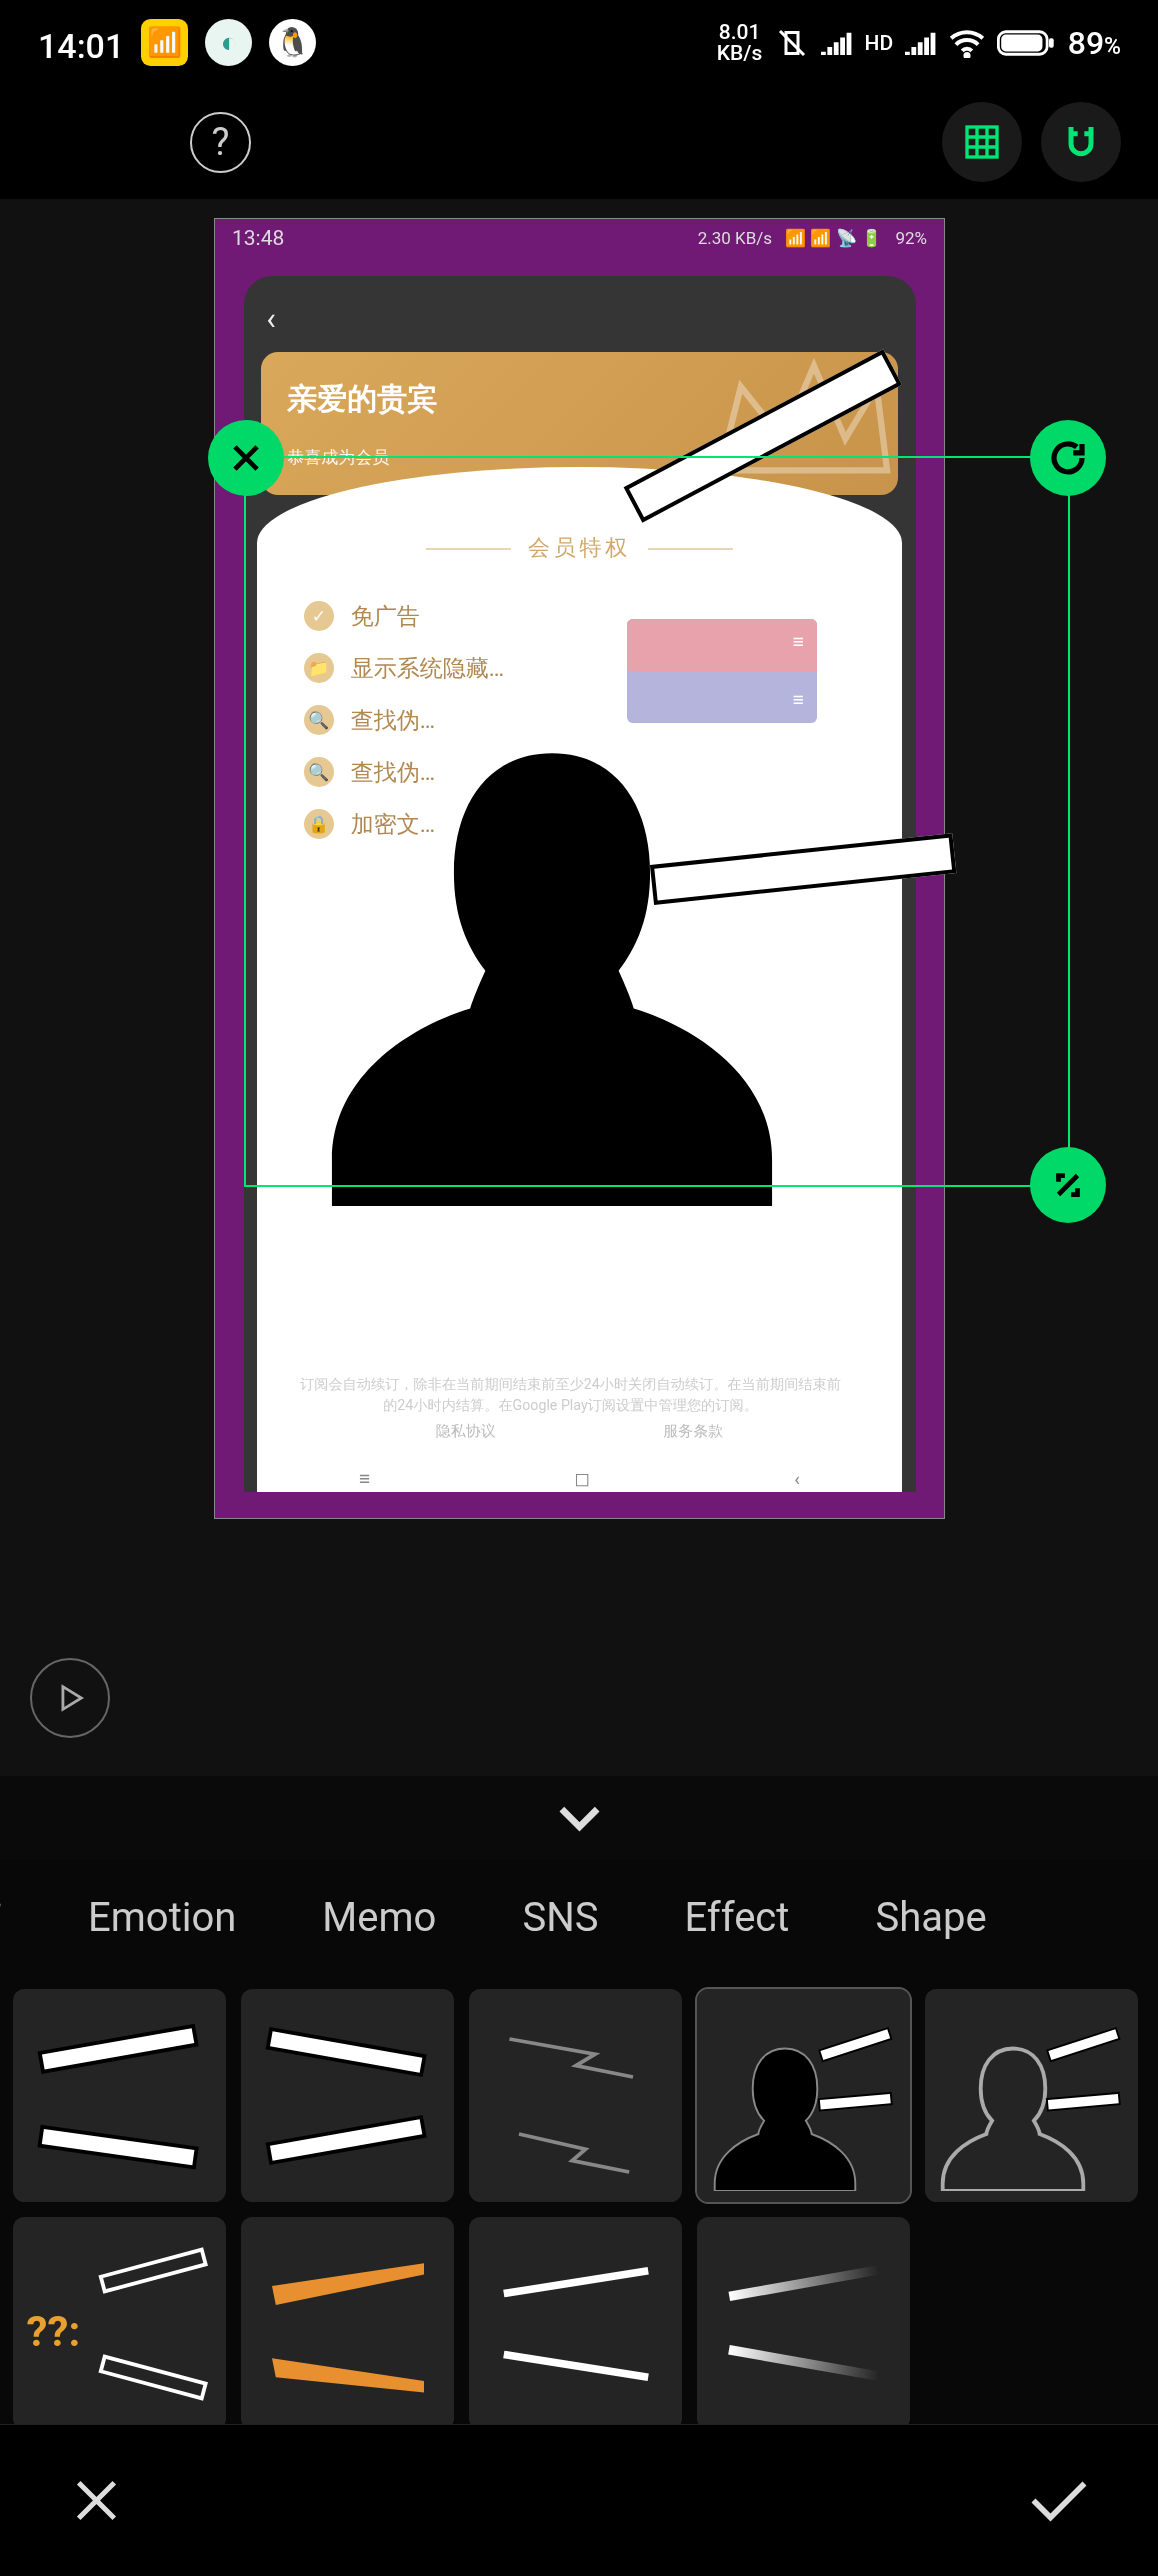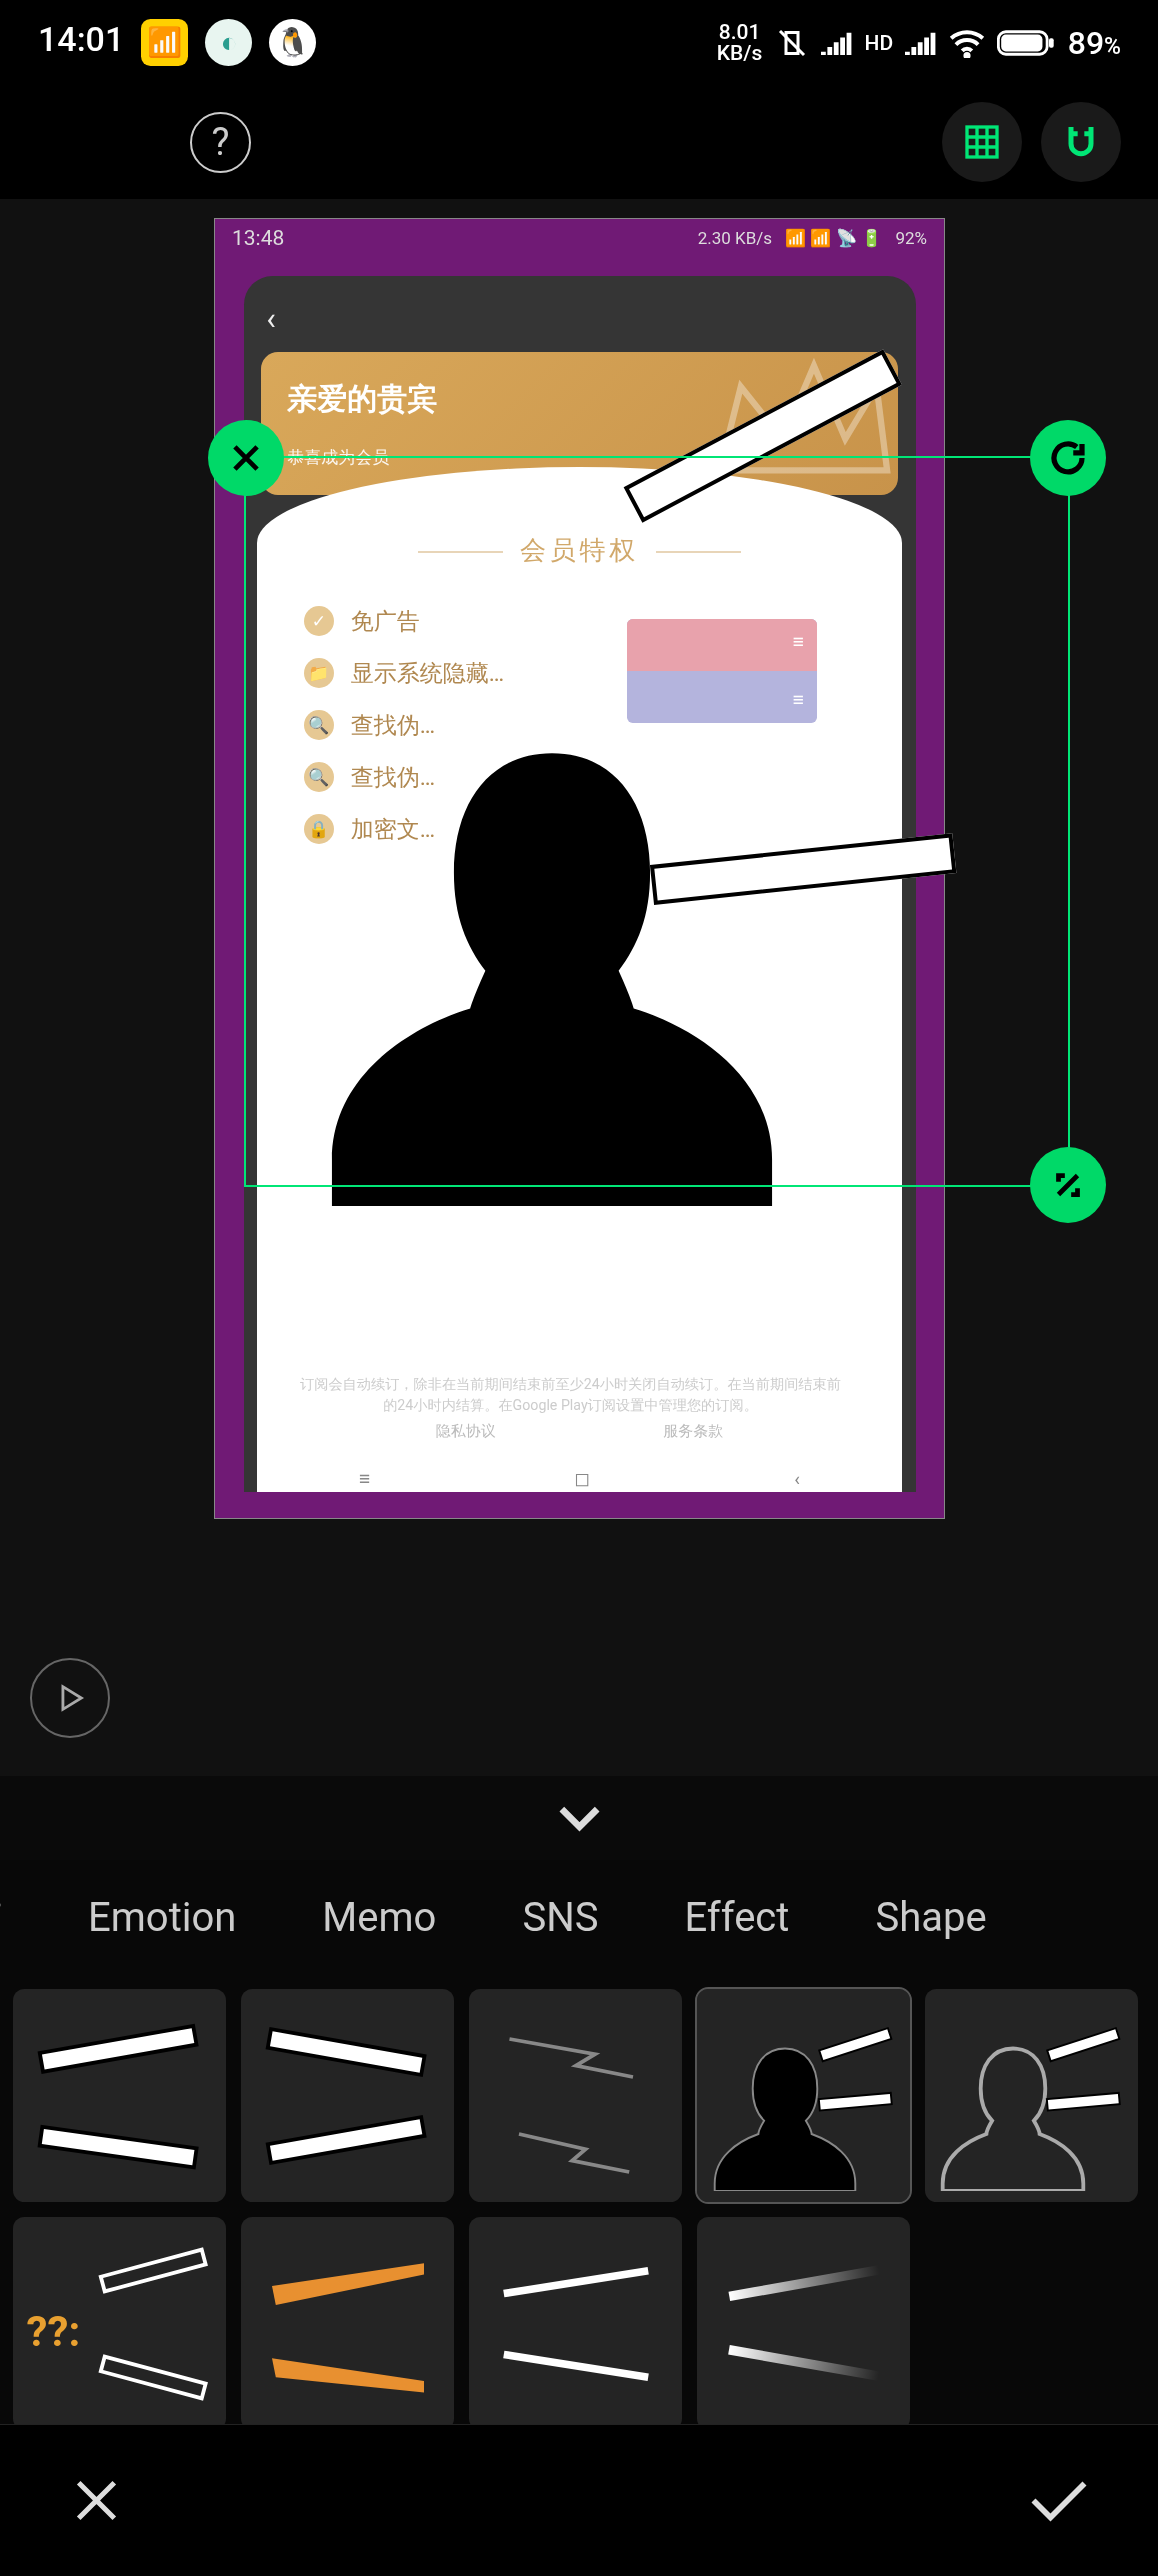--- a/index.html
+++ b/index.html
@@ -16,21 +16,21 @@
   
   .status-bar {
     height: 85px;
     display: flex;
     justify-content: space-between;
     align-items: center;
     padding: 0 38px;
     font-size: 34px;
     font-weight: 500;
   }
-  .status-left { display: flex; align-items: flex-start; gap: 17px; }
+  .status-left { display: flex; align-items: flex-end; gap: 17px; }
   .status-right { display: flex; align-items: center; gap: 11.4px; font-size: 26.6px; }
   .app-icon { width: 47px; height: 47px; border-radius: 9.5px; display:flex; align-items:center; justify-content:center; font-size:28.5px; }
   .app-icon.yellow { background: #ffd000; }
   .app-icon.teal { background: #e8f5f0; color:#2a9d8f; border-radius:50%; }
   .app-icon.qq { background: #fff; color:#000; border-radius:50%; }
   .battery-pct { font-size: 32px; }
   .kbps { font-size: 21px; line-height:1; text-align:center;}
 
   
   .top-toolbar {
@@ -114,21 +114,21 @@
     background:#fff;
     border-radius:50% 50% 0 0 / 76px 76px 0 0;
     margin-top:-28.5px;
     padding-top:66px;
     padding-bottom:38px;
     color:#666;
     font-size:19px;
     height: 1045px;
     position: relative;
   }
-  .priv-title { text-align:center; color:#d1a86a; font-size:26px; letter-spacing:3.8px;}
+  .priv-title { text-align:center; color:#d1a86a; font-size:22px; letter-spacing:3.8px;}
   .priv-title::before, .priv-title::after { content:""; display:inline-block; width:85px; height:1.9px; background:#e8d5b8; vertical-align:middle; margin:0 17px;}
   .priv-list { padding:38px 47px; }
   .priv-item { display:flex; align-items:center; gap:17px; margin-bottom:21px; color:#b08850; font-size:23px;}
   .priv-ico { width:30px;height:30px;background:#e6c893;border-radius:50%;display:flex;align-items:center;justify-content:center;color:#fff;font-size:17px;}
   .inner-nav { position:absolute; bottom:0; left:0; right:0; height:66px; display:flex; justify-content:space-around; align-items:center; color:#888;}
   .inner-footer-text { position:absolute; bottom:95px; left:0; right:18px; text-align:center; color:#ccc; font-size:14.2px; padding:0 38px; line-height:1.5;}
   .inner-footer-links { position:absolute; bottom:71px; left:0; right:0; display:flex; justify-content:space-around; color:#bbb; font-size:15px; padding:0 95px;}
 
   
   .sticker-silhouette {

